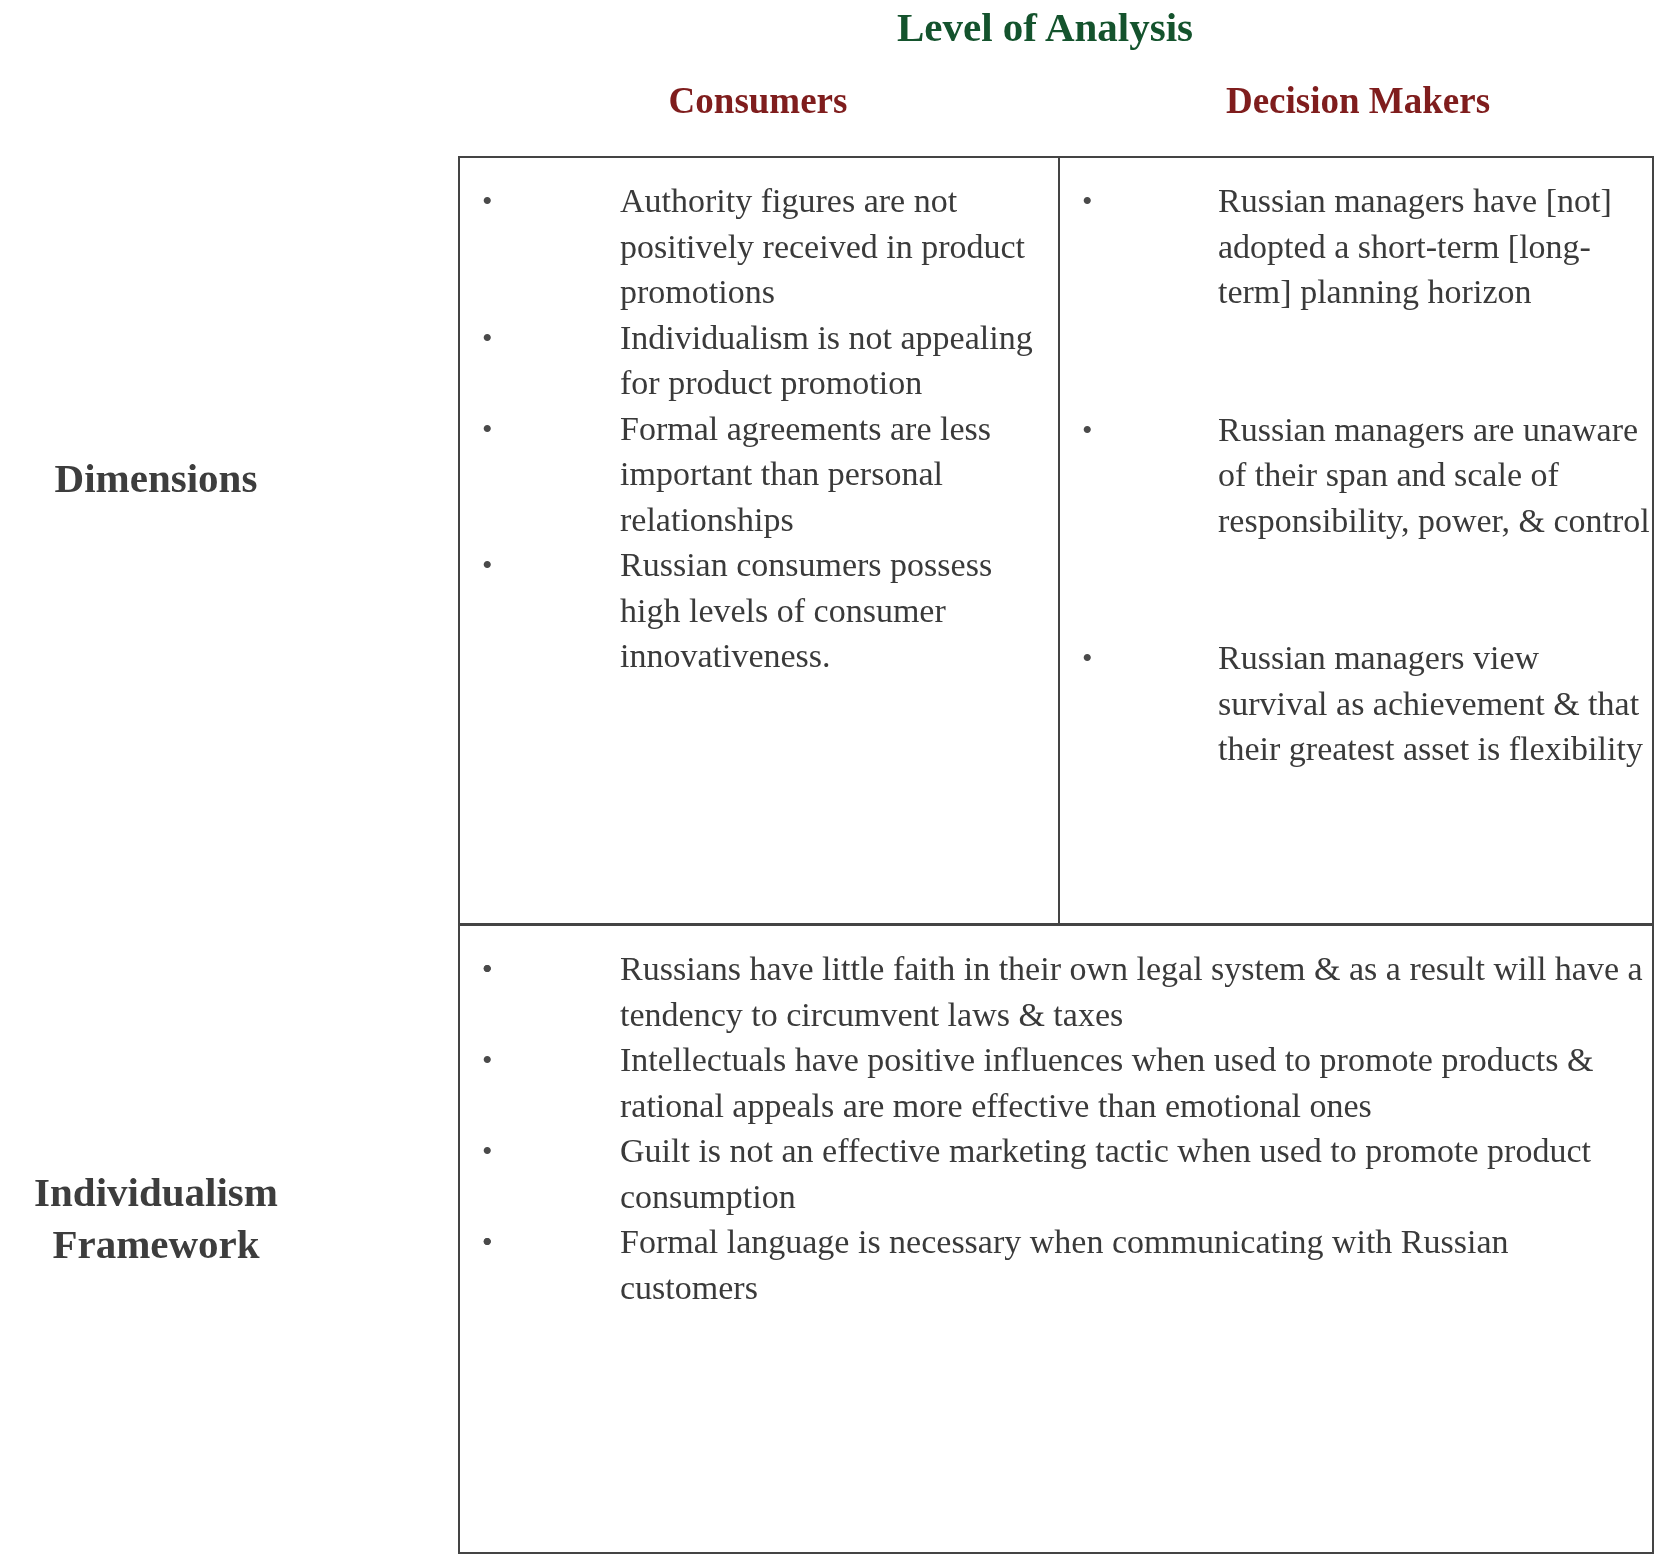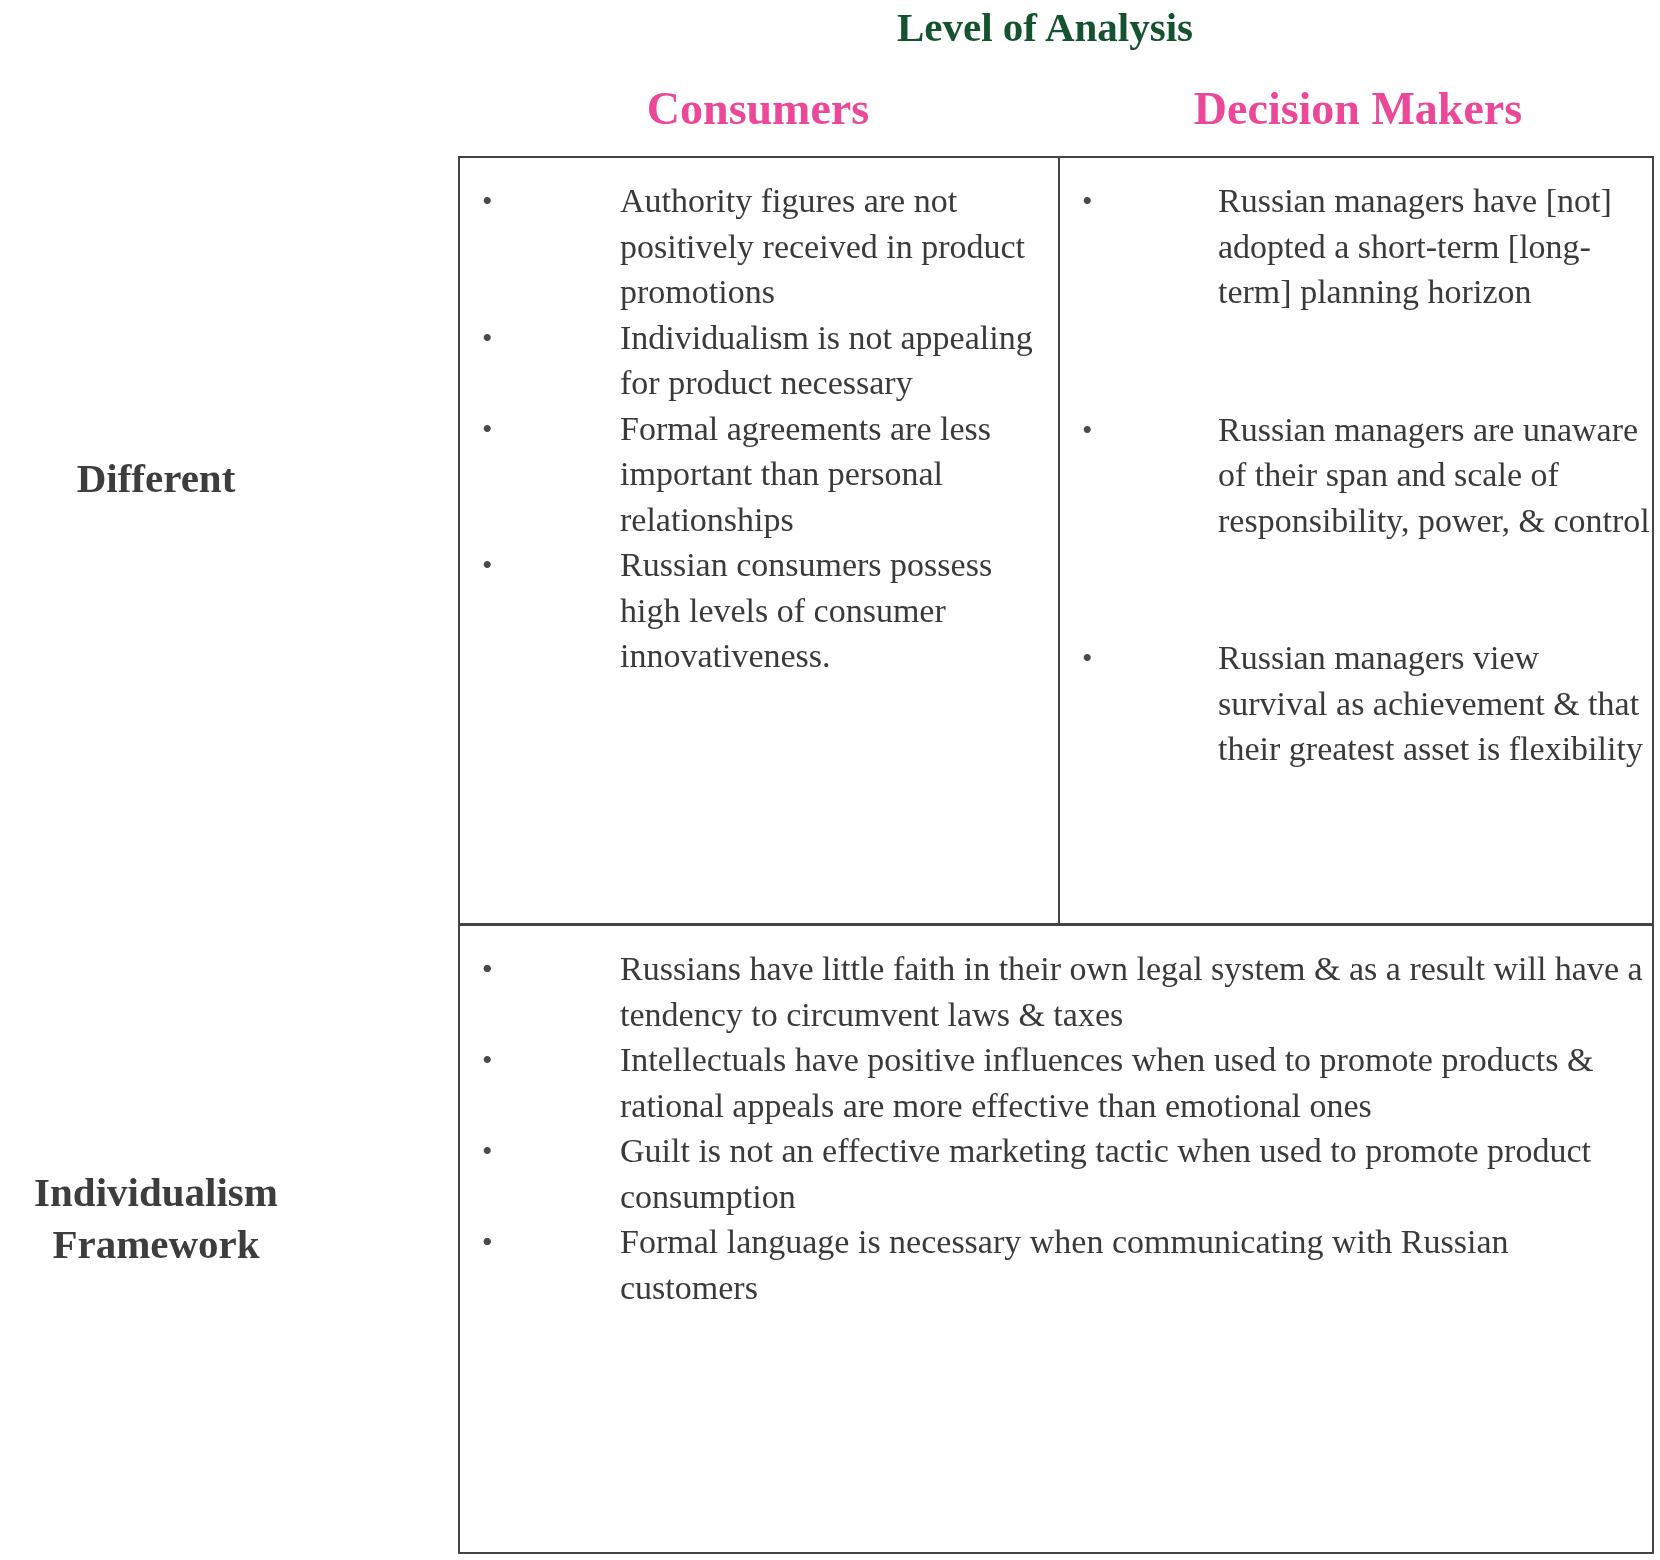--- a/index.html
+++ b/index.html
@@ -21,25 +21,25 @@
       width: 1230px;
       top: 2px;
       text-align: center;
       font-weight: bold;
       font-size: 41px;
       line-height: 50px;
       color: #14532d;
     }
     .col-head {
       position: absolute;
-      top: 84px;
+      top: 76px;
       font-weight: bold;
-      font-size: 46px;
+      font-size: 37px;
       line-height: 50px;
-      color: #ec4899;
+      color: #7f1d1d;
       text-align: center;
     }
     .col-head.consumers { left: 458px; width: 600px; }
     .col-head.decision { left: 1058px; width: 600px; }
 
     .row-head {
       position: absolute;
       left: 0;
       width: 312px;
       font-weight: bold;
@@ -110,32 +110,32 @@
   </style>
 </head>
 <body>
 
 <div class="title">Level of Analysis</div>
 
 <div class="col-head consumers">Consumers</div>
 <div class="col-head decision">Decision Makers</div>
 
 <div class="row-head characterizing">
-  <div>Different</div>
+  <div>Dimensions</div>
 </div>
 <div class="row-head interpretive">
   <div>Individualism</div>
   <div>Framework</div>
 </div>
 
 <div class="grid">
   <div class="cell consumers">
     <ul class="list">
         <li><span class="bullet">•</span><span>Authority figures are not positively received in product promotions</span></li>
-        <li><span class="bullet">•</span><span>Individualism is not appealing for product necessary</span></li>
+        <li><span class="bullet">•</span><span>Individualism is not appealing for product promotion</span></li>
         <li><span class="bullet">•</span><span>Formal agreements are less important than personal relationships</span></li>
         <li><span class="bullet">•</span><span>Russian consumers possess high levels of consumer innovativeness.</span></li>
       </ul>
   </div>
   <div class="cell decision">
     <ul class="list">
         <li><span class="bullet">•</span><span>Russian managers have [not] adopted a short-term [long-term] planning horizon</span></li>
         <li><span class="bullet">•</span><span>Russian managers are unaware of their span and scale of responsibility, power, &amp; control</span></li>
         <li><span class="bullet">•</span><span>Russian managers view survival as achievement &amp; that their greatest asset is flexibility</span></li>
       </ul>

